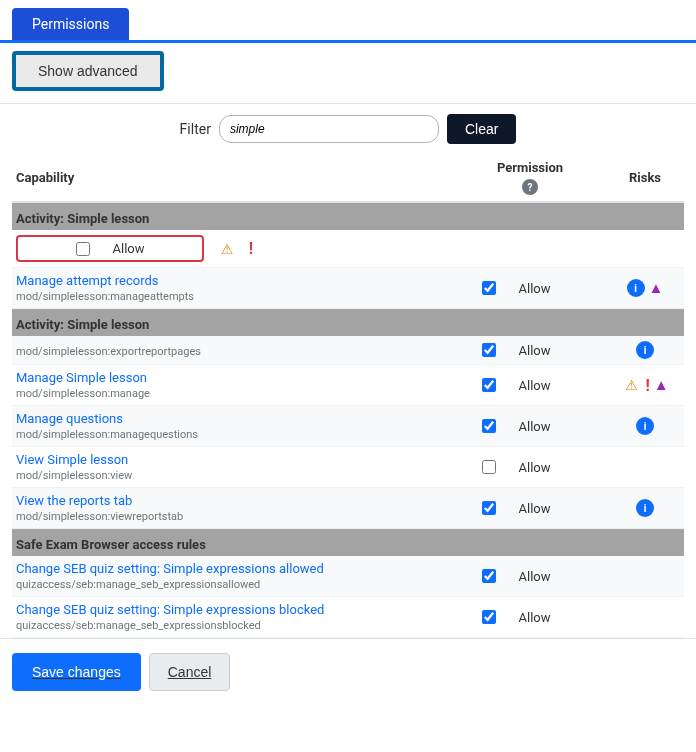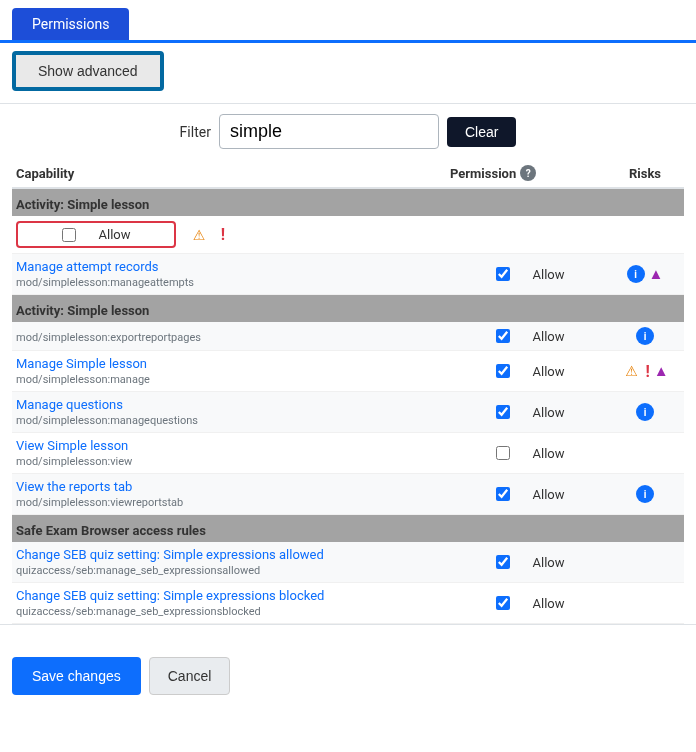--- a/index.html
+++ b/index.html
@@ -36,25 +36,26 @@
       gap: 8px;
     }
 
     .filter-label {
       font-size: 14px;
       color: #333;
     }
 
     .filter-input {
       border: 1px solid #adb5bd;
-      border-radius: 4px;
+      border-radius: 12px;
       padding: 6px 10px;
-      font-size: 18px;
+      font-size: 12px;
       width: 220px;
       outline: none;
+      font-style: italic;
     }
 
     .clear-btn {
       background: #0f172a;
       color: #fff;
       border: none;
       border-radius: 4px;
       padding: 7px 18px;
       font-size: 14px;
       cursor: pointer;
@@ -78,20 +79,21 @@
     }
 
     .col-permission {
       width: 160px;
       text-align: center;
       font-weight: 700;
       font-size: 13px;
       display: flex;
       align-items: center;
       gap: 4px;
+      flex-direction: column;
     }
 
     .col-risks {
       width: 70px;
       text-align: center;
       font-weight: 700;
       font-size: 13px;
     }
 
     .help-icon {
@@ -136,21 +138,21 @@
       font-size: 13px;
       display: block;
     }
 
     .capability-code {
       color: #6c757d;
       font-size: 11px;
     }
 
     .permission-cell {
-      width: 160px;
+      width: 188px;
       display: flex;
       align-items: center;
       justify-content: center;
       gap: 23px;
     }
 
     .permission-cell.highlighted {
       border: 2px solid #dc3545;
       border-radius: 4px;
       padding: 4px 8px;
@@ -201,22 +203,23 @@
       width: 18px;
       height: 18px;
       font-size: 11px;
       font-weight: bold;
       color: #fff;
     }
 
     .footer-buttons {
       display: flex;
       gap: 8px;
-      padding: 32px 12px;
+      padding: 14px 12px;
       border-top: 1px solid #dee2e6;
+      text-decoration: underline;
     }
 
     .save-btn {
       background: #0d6efd;
       color: #fff;
       border: none;
       border-radius: 4px;
       padding: 10px 20px;
       font-size: 14px;
       cursor: pointer;

